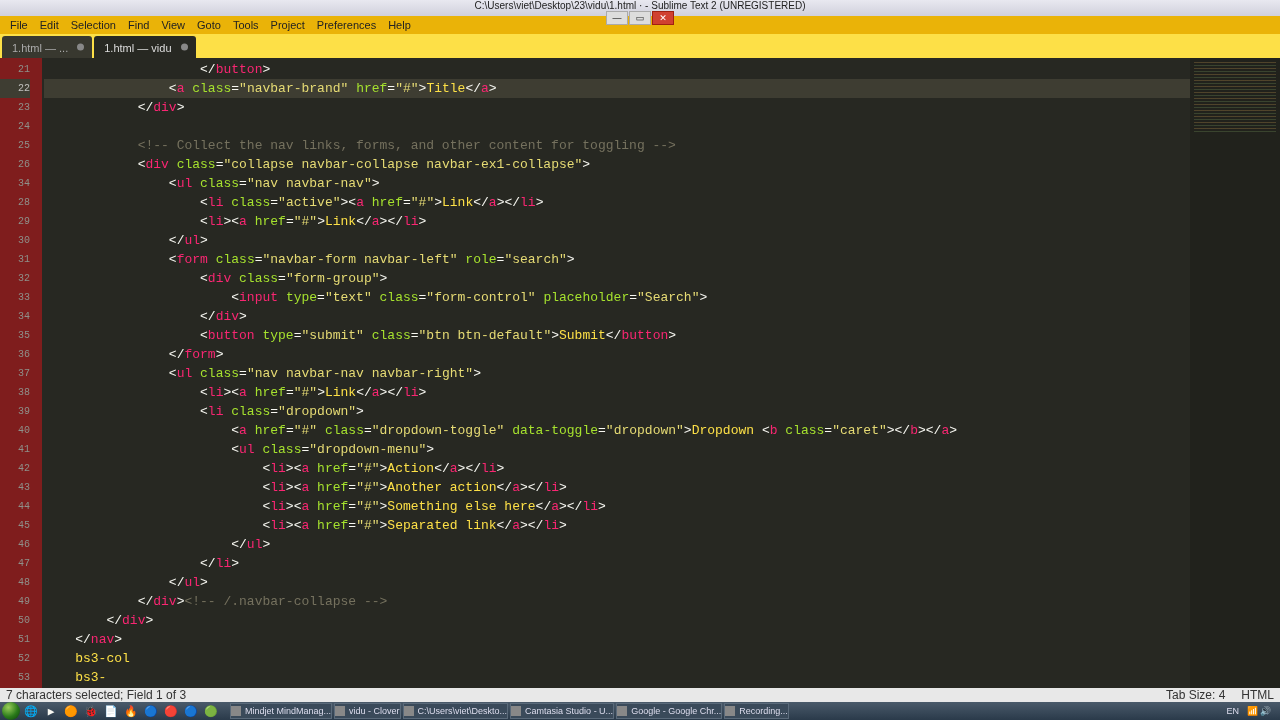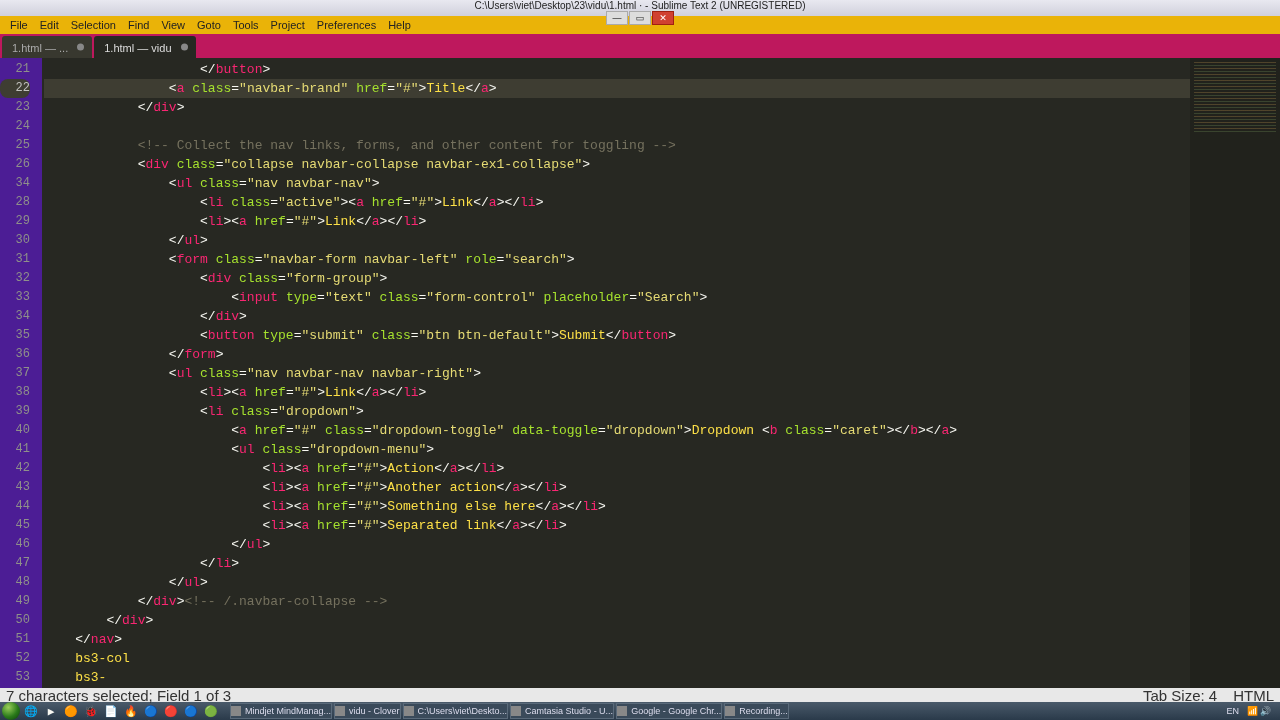--- a/index.html
+++ b/index.html
@@ -35,21 +35,21 @@
   display: flex;
   align-items: center;
   padding: 0 4px;
   font-size: 11px;
   font-family: Tahoma, sans-serif;
   color: #222;
 }
 .menu-item { padding: 0 6px; cursor: default; }
 .tabbar {
   height: 24px;
-  background: #be185d;
+  background: #fde047;
   display: flex;
   align-items: flex-end;
   padding: 0 2px;
 }
 .tab {
   height: 22px;
   background: #38382f;
   color: #aaa;
   padding: 3px 24px 2px 10px;
   margin-right: 2px;
@@ -71,29 +71,29 @@
   border-radius: 50%;
   background: #888;
 }
 .editor-wrap {
   display: flex;
   height: 630px;
   position: relative;
 }
 .gutter {
   width: 42px;
-  background: #4c1d95;
+  background: #7f1d1d;
   color: #8f908a;
   text-align: right;
   padding-right: 12px;
-  font-size: 12px;
+  font-size: 10px;
   line-height: 19px;
   padding-top: 2px;
 }
-.gutter .ln-active { background: #3e3d32; color: #c2c2bf; border-radius: 8px; }
+.gutter .ln-active { background: #3e3d32; color: #c2c2bf; }
 .code {
   flex: 1;
   background: #272822;
   font-size: 13px;
   line-height: 19px;
   white-space: pre;
   padding-top: 2px;
   padding-left: 2px;
 }
 .code .line { height: 19px; }
@@ -123,21 +123,21 @@
 .t-punc { color: #f8f8f2; }
 .t-attr { color: #a6e22e; }
 .t-str { color: #e6db74; }
 .t-txt { color: #fde047; }
 .t-cmt { color: #75715e; }
 
 .statusbar {
   height: 14px;
   background: #e8e8e8;
   color: #333;
-  font-size: 15px;
+  font-size: 12px;
   font-family: Tahoma, sans-serif;
   display: flex;
   align-items: center;
   padding: 0 6px;
 }
 .statusbar .left { flex: 1; }
 .statusbar .slot { margin-left: 16px; }
 
 .taskbar {
   height: 18px;

